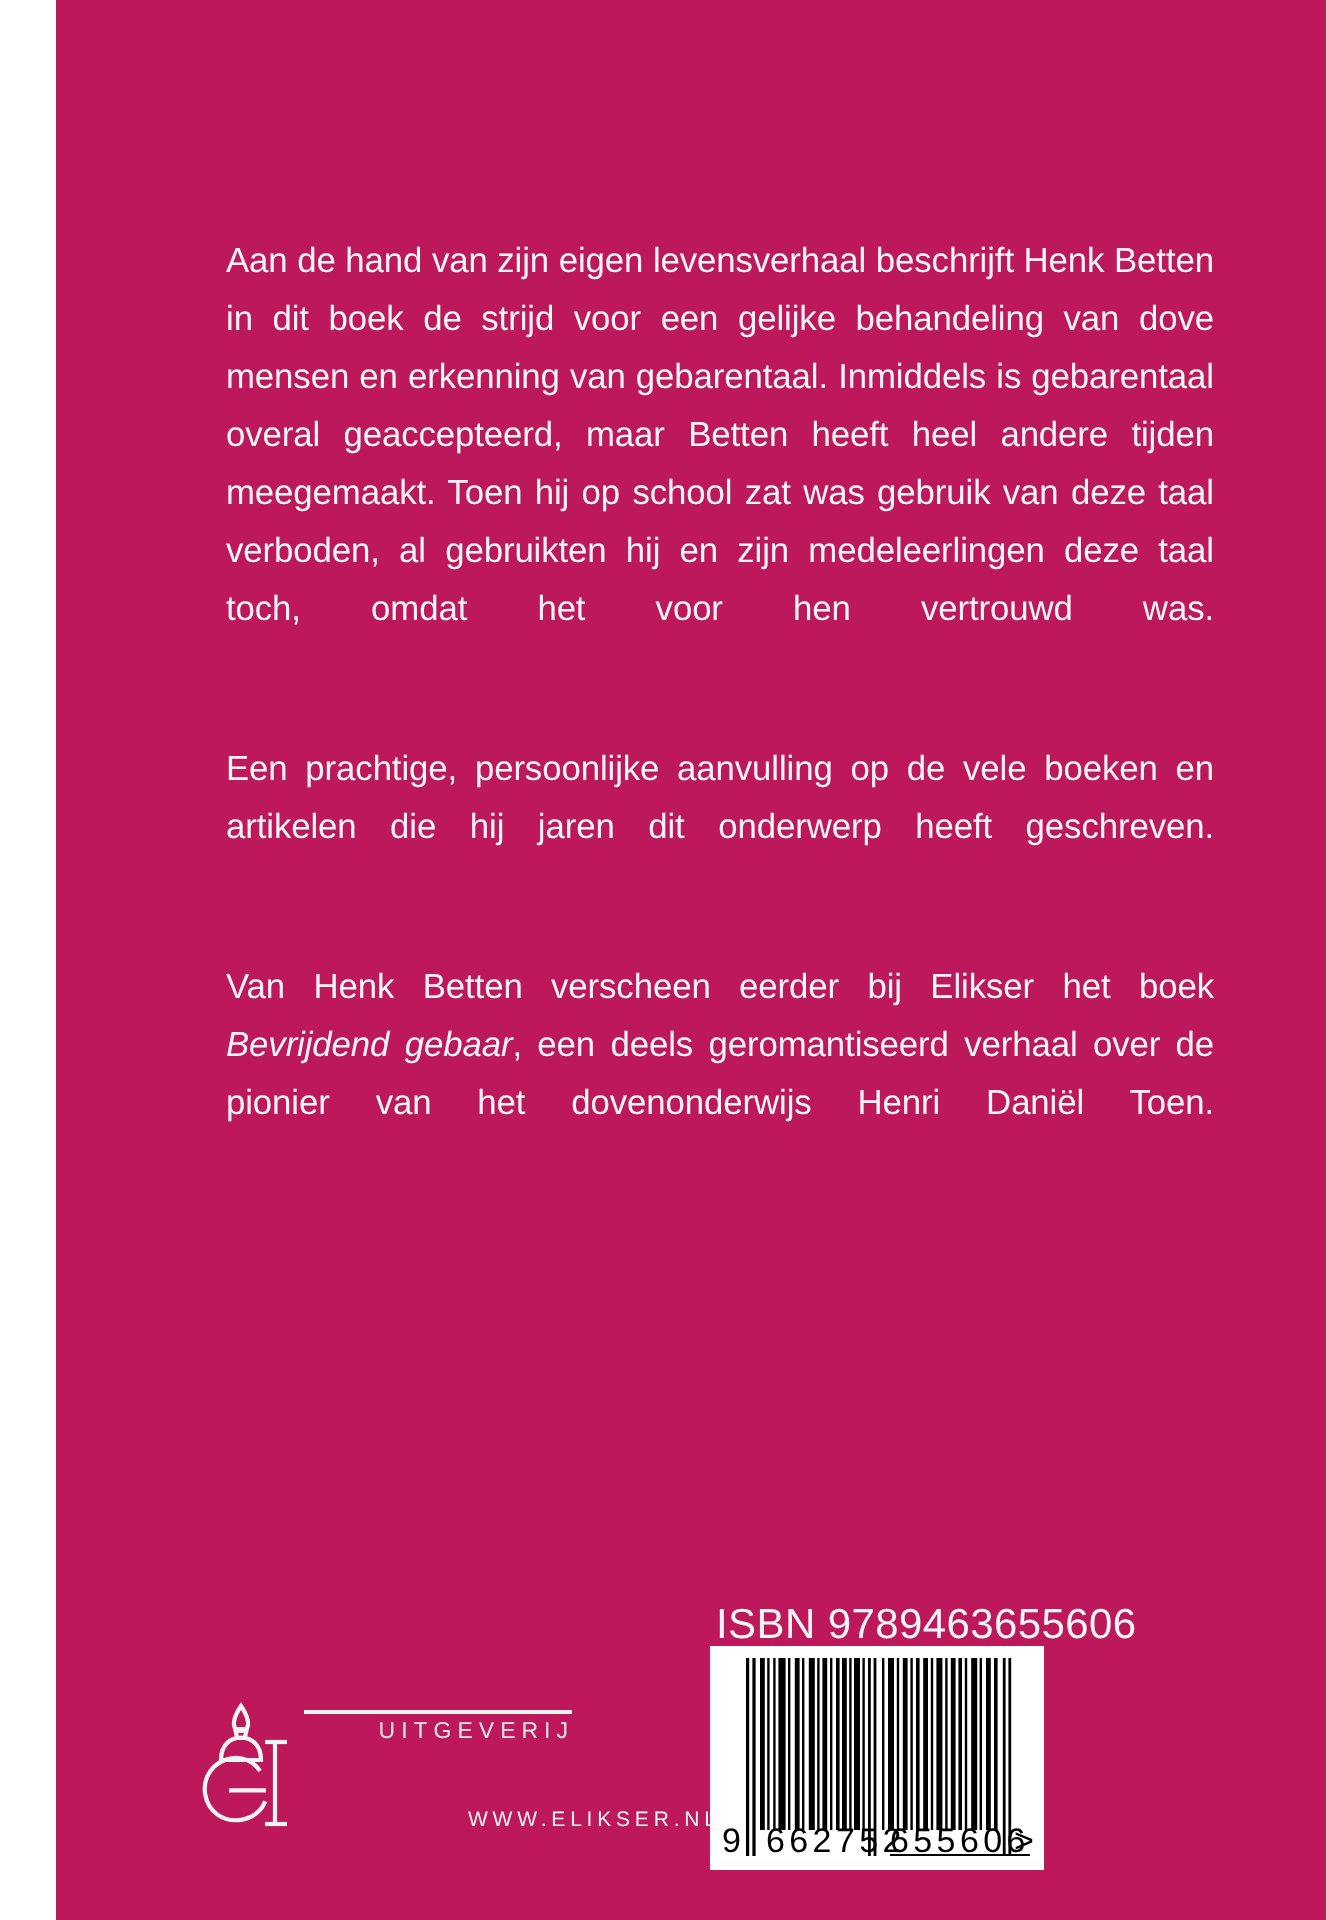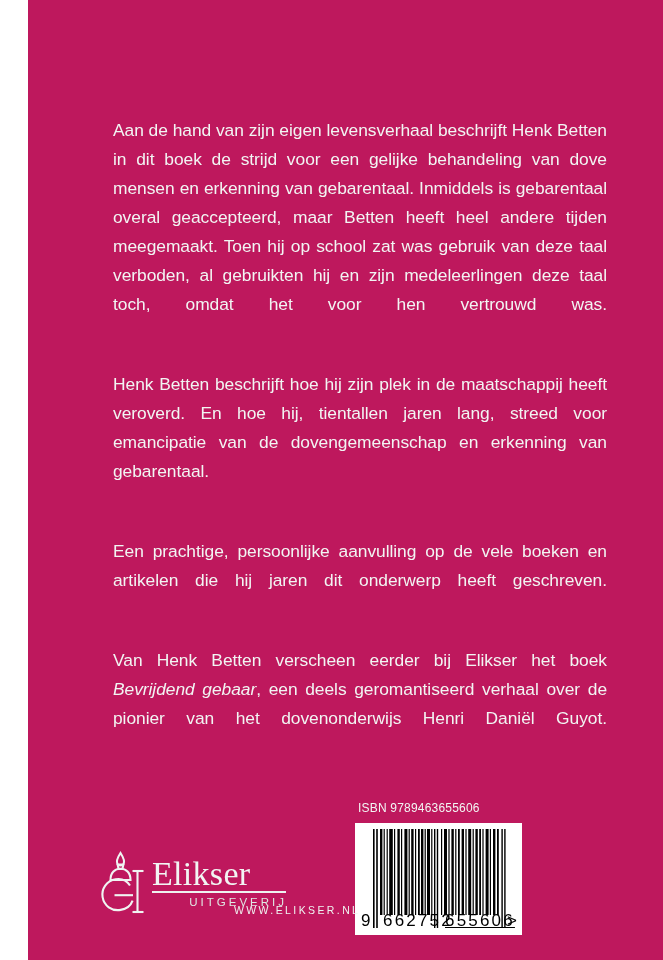--- a/index.html
+++ b/index.html
@@ -105,21 +105,21 @@
     color: #eff3f1;
     white-space: nowrap;
   }
 
   
   #isbn-text {
     position: absolute;
     left: 330px;
     top: 801px;
     font-family: "Liberation Sans", sans-serif;
-    font-size: 12px;
+    font-size: 21px;
     letter-spacing: 0.2px;
     color: #f3f6f4;
     white-space: nowrap;
   }
   #barcode-box {
     position: absolute;
     left: 327px;
     top: 823px;
     width: 167px;
     height: 112px;
@@ -154,23 +154,22 @@
   #bc-right { left: 90px; letter-spacing: 2.2px; text-decoration: underline; }
   #bc-gt    { left: 152px; }
 </style>
 </head>
 <body>
 
 <div id="cover">
 
   <div id="blurb">
     <p>Aan de hand van zijn eigen levensverhaal beschrijft Henk Betten in dit boek de strijd voor een gelijke behandeling van dove mensen en erkenning van gebarentaal. Inmiddels is gebarentaal overal geaccepteerd, maar Betten heeft heel andere tijden meegemaakt. Toen hij op school zat was gebruik van deze taal verboden, al gebruikten hij en zijn medeleerlingen deze taal toch, omdat het voor hen vertrouwd was.</p>
-    <p>Henk Betten beschrijft hoe hij zijn plek in de maatschappij heeft veroverd. En hoe hij, tientallen jaren lang, streed voor emancipatie van de dovengemeenschap en erkenning van gebarentaal.</p>
     <p>Een prachtige, persoonlijke aanvulling op de vele boeken en artikelen die hij jaren dit onderwerp heeft geschreven.</p>
-    <p><span>Van Henk Betten verscheen eerder bij Elikser het boek </span><span class="ital">Bevrijdend gebaar</span><span>, een deels geromantiseerd verhaal over de pionier van het dovenonderwijs Henri Daniël Guyot.</span></p>
+    <p><span>Van Henk Betten verscheen eerder bij Elikser het boek </span><span class="ital">Bevrijdend gebaar</span><span>, een deels geromantiseerd verhaal over de pionier van het dovenonderwijs Henri Daniël Toen.</span></p>
   </div>
 
   <div id="isbn-text">ISBN 9789463655606</div>
 
   <div id="barcode-box">
     <svg id="barcode-bars" viewBox="0 0 167 112" preserveAspectRatio="none">
       <g fill="#000000">
 
         <rect x="18" y="6" width="1.6" height="99"></rect>
         <rect x="21.2" y="6" width="1.6" height="99"></rect>
@@ -239,21 +238,20 @@
 
         <path d="M24.5 45.2 L43 45.2"></path>
 
         <path d="M47.5 21 L47.5 62"></path>
 
         <path d="M42.5 21 L53.5 21"></path>
         <path d="M42.5 62 L53.5 62"></path>
       </g>
     </svg>
     <div id="logo-wordmark">
-      <div id="logo-name">Elikser</div>
       <div id="logo-rule"></div>
       <div id="logo-sub">UITGEVERIJ</div>
     </div>
   </div>
 
   <div id="logo-url">WWW.ELIKSER.NL</div>
 
 </div>
 
 </body></html>

